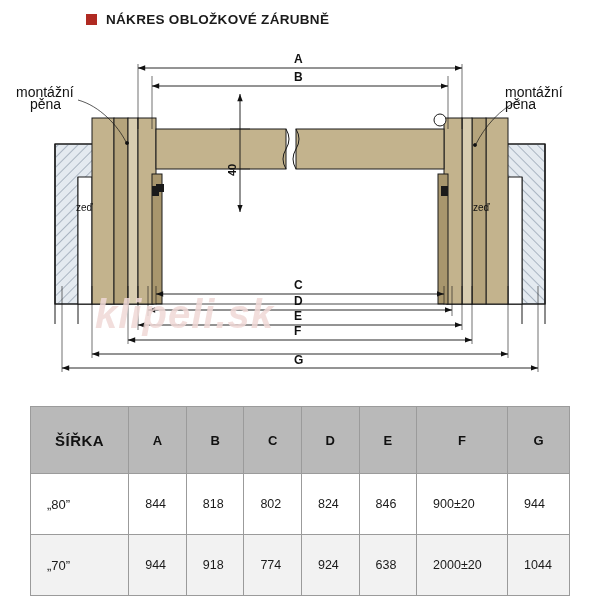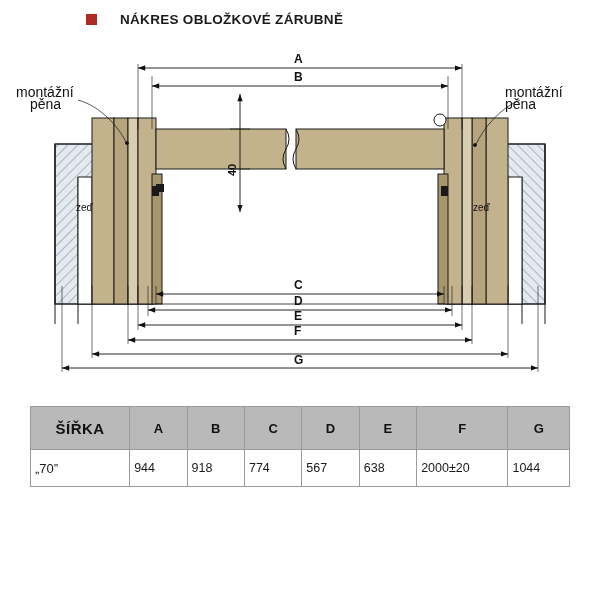--- a/index.html
+++ b/index.html
@@ -9,21 +9,21 @@
     font-family:"Liberation Sans", sans-serif;
     color:#1a1a1a;
     overflow:hidden;
     position:relative;
   }
   #stage{position:relative;width:600px;height:600px;}
 
   
   .title-wrap{
     position:absolute;left:86px;top:12px;
-    display:flex;align-items:center;gap:23px;
+    display:flex;align-items:center;gap:9px;
   }
   .title-sq{width:11px;height:11px;background:#b02a22;display:block;}
   .title-txt{
     font-size:13.5px;font-weight:bold;letter-spacing:.3px;color:#1a1a1a;
     white-space:nowrap;
   }
 
   
   #drawing{position:absolute;left:0;top:34px;width:600px;height:360px;}
   #drawing svg{display:block;}
@@ -44,21 +44,21 @@
 
   
   #tbl{
     position:absolute;left:30px;top:406px;width:540px;
     border-collapse:collapse;
   }
   #tbl th,#tbl td{
     border:1px solid #9b9b9b;
     font-size:12.5px;
     height:28px;
-    padding:4px;
+    padding:16px;
   }
   #tbl thead th{
     background:#b9b9b9;
     font-weight:bold;
     font-size:13px;
     color:#111;
     height:34px;
   }
   #tbl thead th.first{font-size:15px;letter-spacing:.5px;}
   #tbl td.first{font-size:13px;}
@@ -194,20 +194,21 @@
       </g>
 
       <g stroke="#111" stroke-width="0.7" fill="none">
         <path d="M78,66 C100,72 118,92 126,108"></path>
         <circle cx="127" cy="109" r="1.6" fill="#111"></circle>
         <path d="M520,66 C500,74 484,94 476,110"></path>
         <circle cx="475" cy="111" r="1.6" fill="#111"></circle>
       </g>
     </svg>
 
+    <div class="wm">klipeli.sk</div>
 
     <div class="lbl" style="left:16px;top:50px;">montážní</div>
     <div class="lbl" style="left:30px;top:62px;">pěna</div>
     <div class="lbl" style="left:505px;top:50px;">montážní</div>
     <div class="lbl" style="left:505px;top:62px;">pěna</div>
 
     <div class="lbl it" style="left:76px;top:168px;font-size:10px;">zeď</div>
     <div class="lbl it" style="left:473px;top:168px;font-size:10px;">zeď</div>
 
     <div class="lbl" style="left:226px;top:142px;font-size:11px;font-weight:bold;transform:rotate(-90deg);transform-origin:left top;">40</div>
@@ -240,25 +241,35 @@
         <th>B</th>
         <th>C</th>
         <th>D</th>
         <th>E</th>
         <th>F</th>
         <th>G</th>
       </tr>
     </thead>
     <tbody>
       <tr>
+        <td class="first">„80”</td>
+        <td>844</td>
+        <td>818</td>
+        <td>802</td>
+        <td>824</td>
+        <td>846</td>
+        <td>900±20</td>
+        <td>944</td>
+      </tr>
+      <tr>
         <td class="first">„70”</td>
         <td>944</td>
         <td>918</td>
         <td>774</td>
-        <td>567</td>
+        <td>924</td>
         <td>638</td>
         <td>2000±20</td>
         <td>1044</td>
       </tr>
     </tbody>
   </table>
 
 </div>
 
 </body></html>

